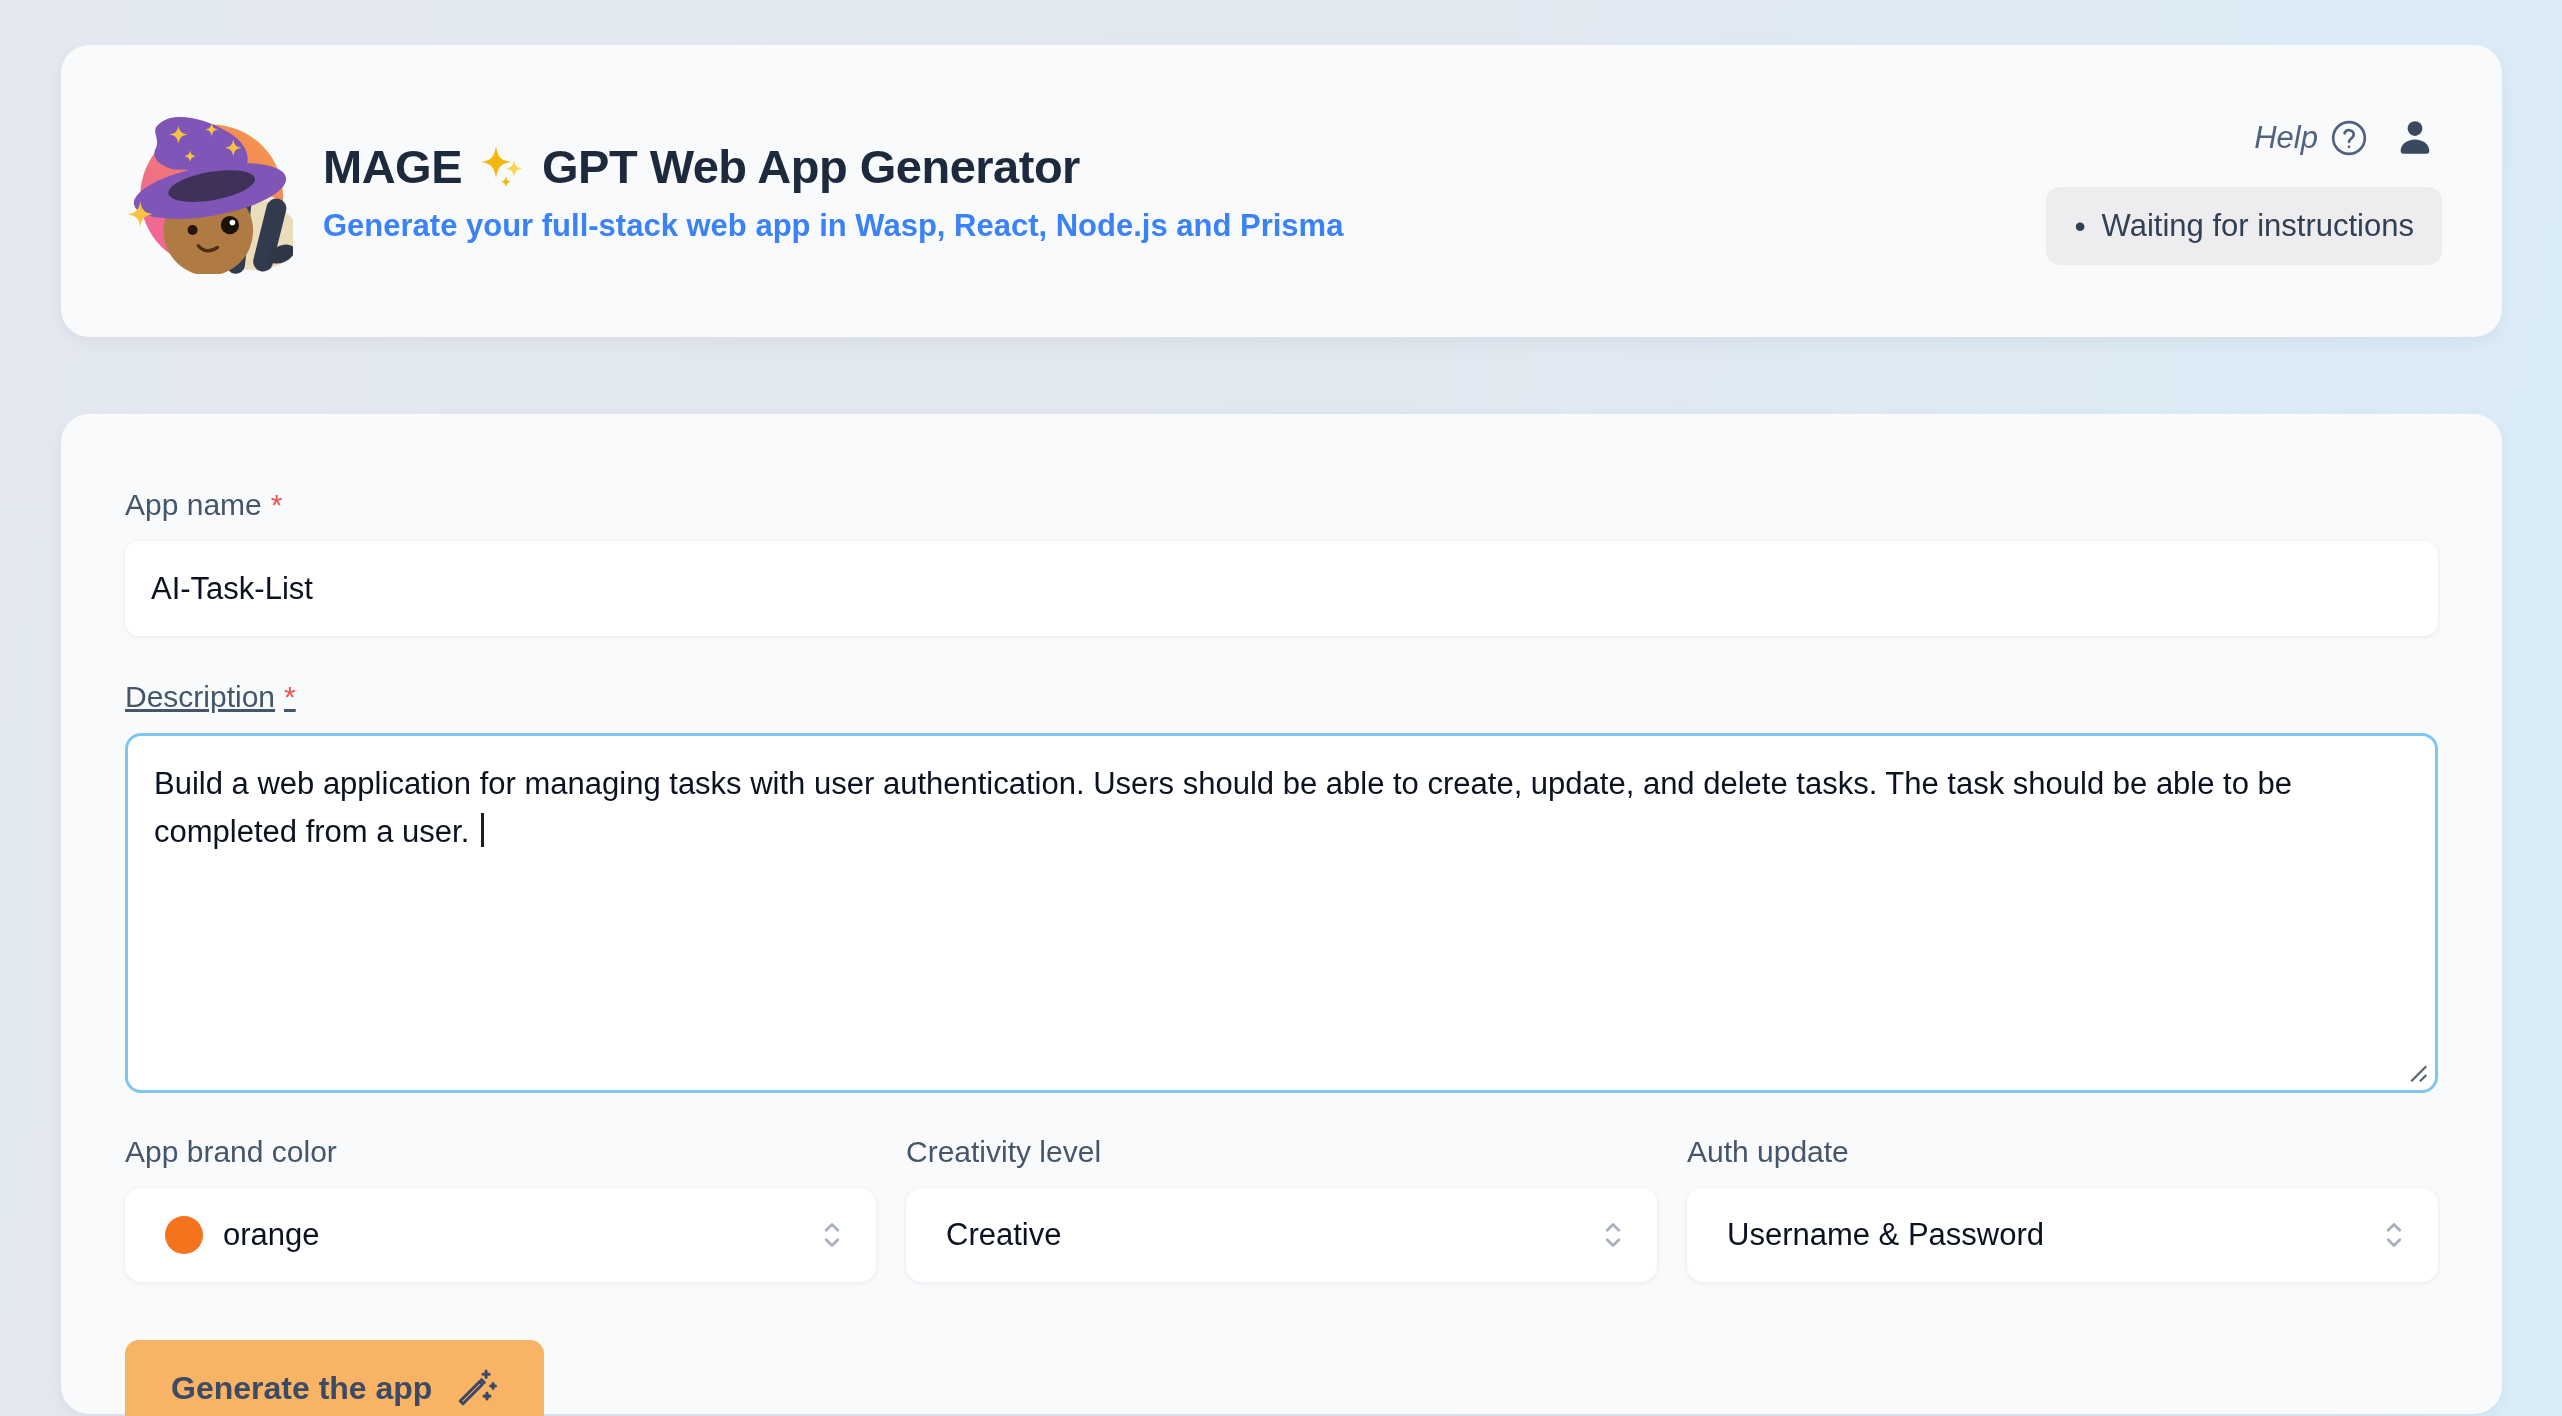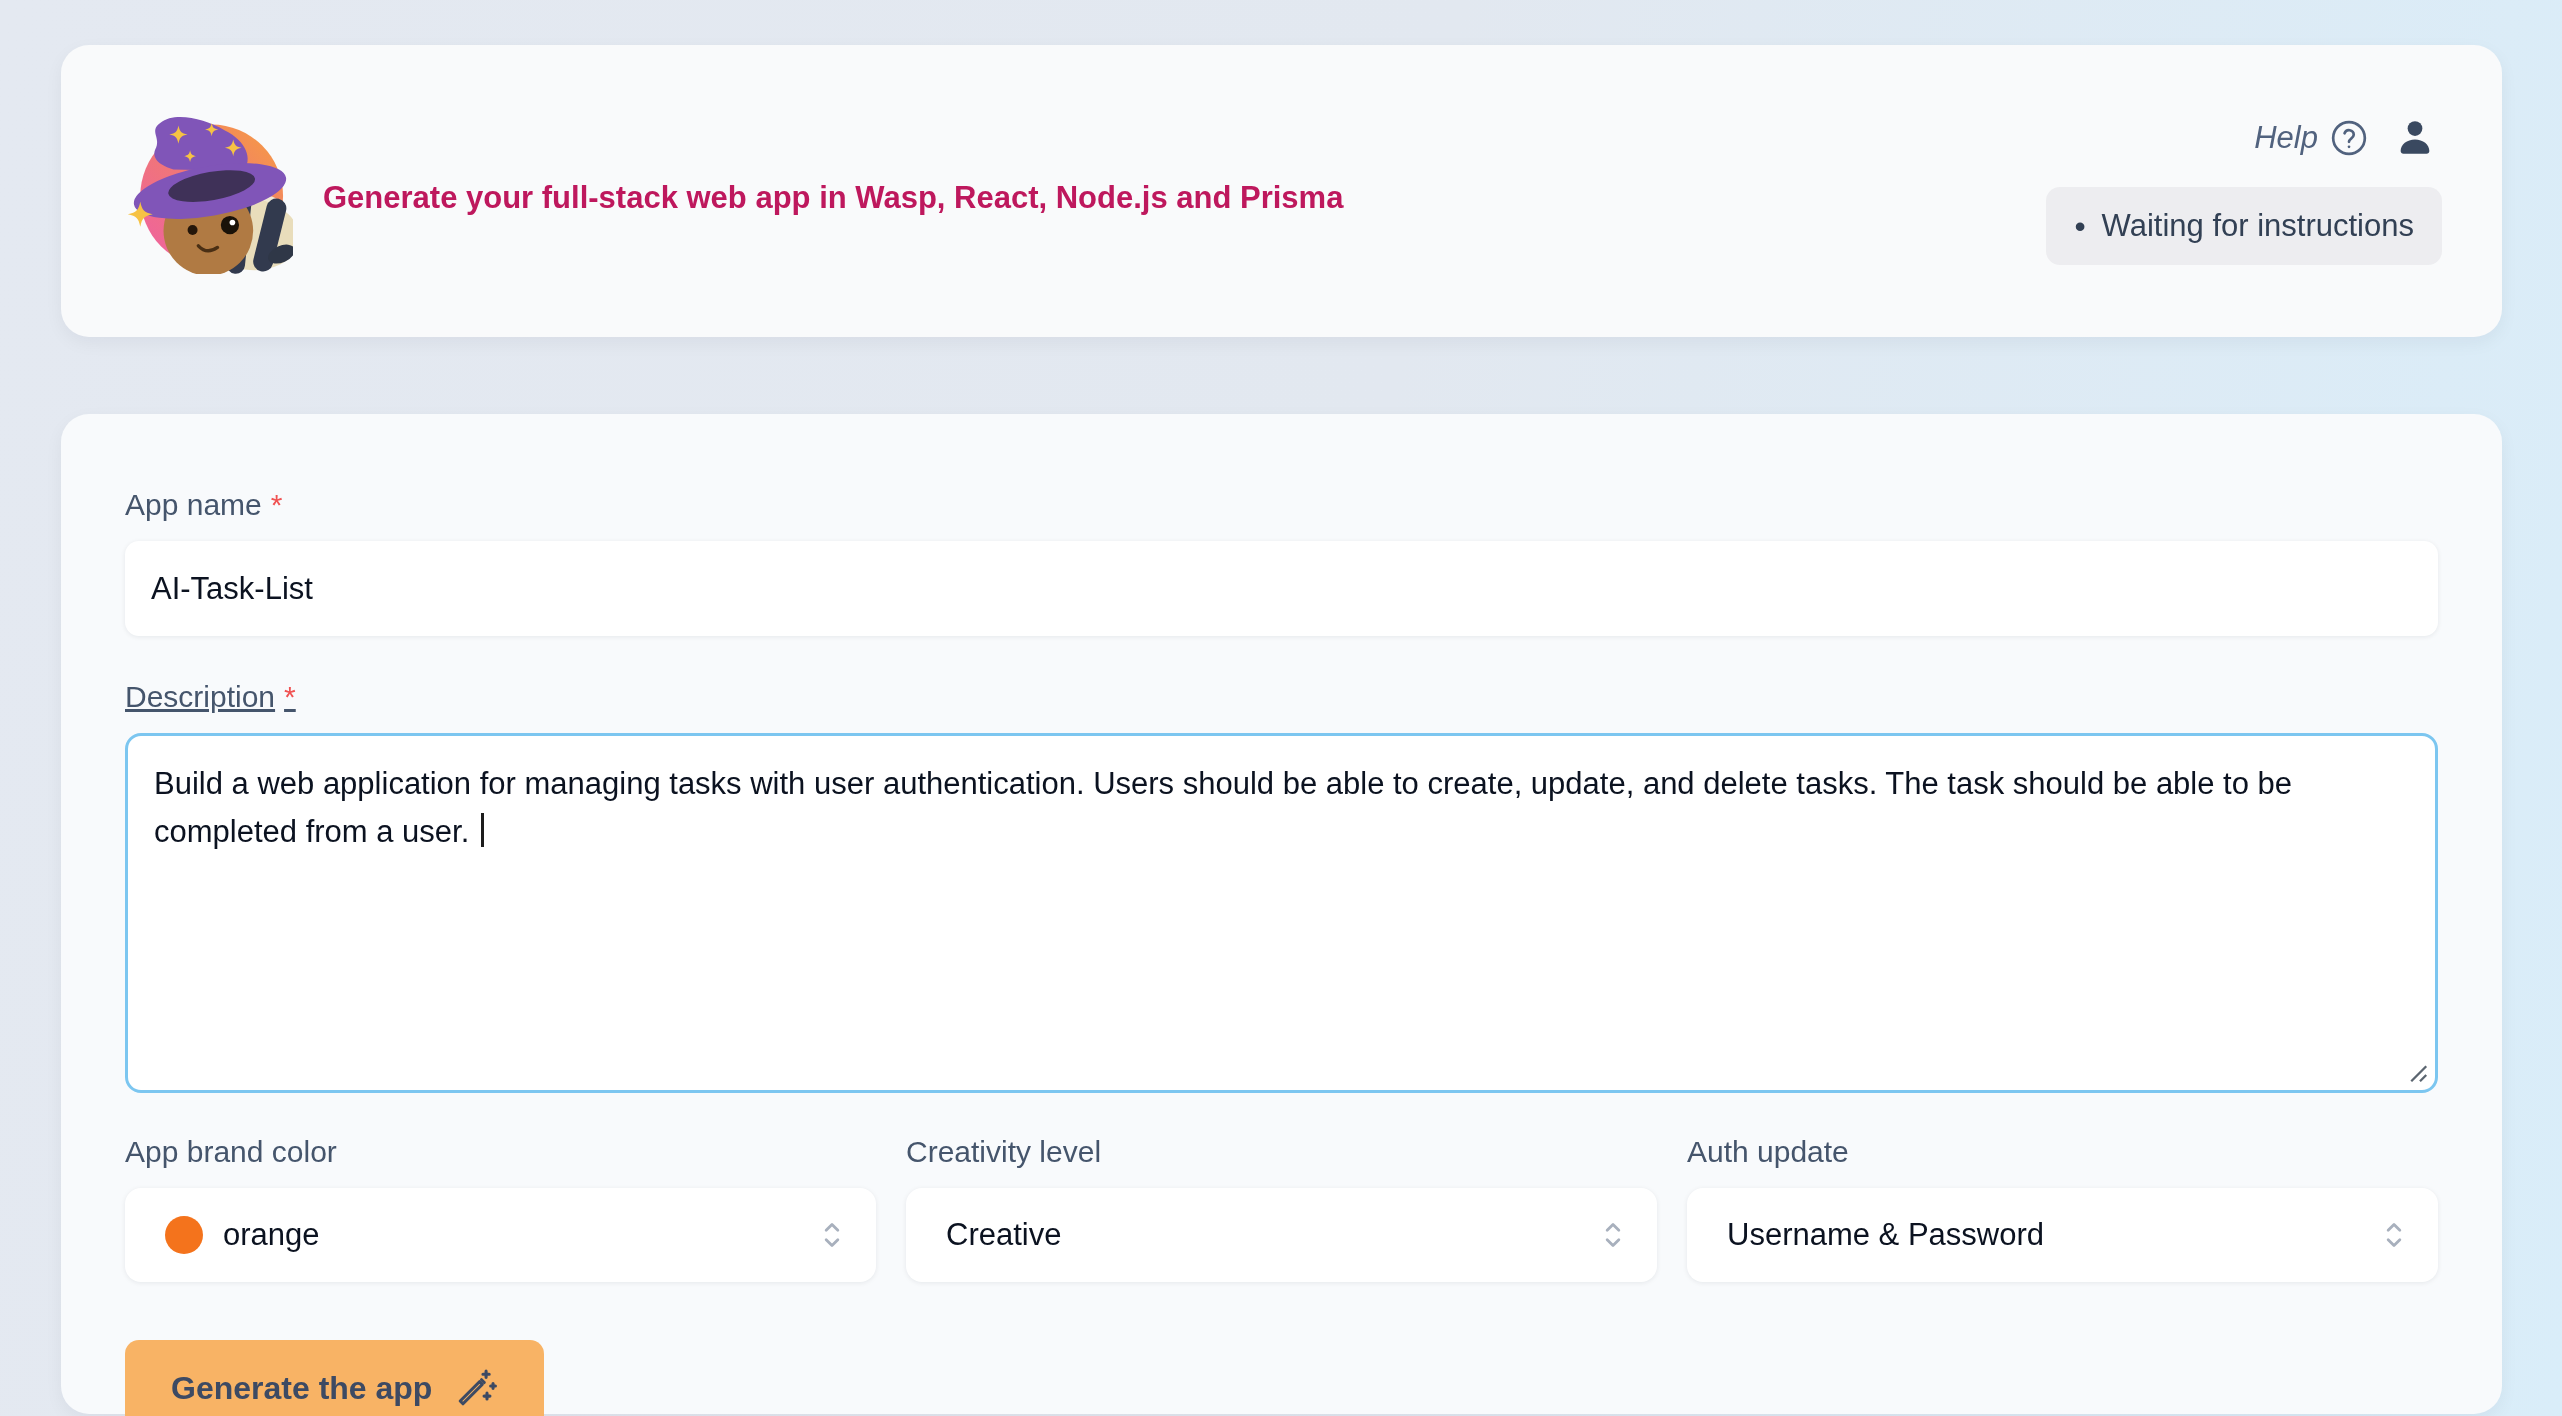--- a/index.html
+++ b/index.html
@@ -13,21 +13,21 @@
     position:absolute; left:61px; width:2441px; background:#f9fafb;
     border-radius:28px; box-shadow:0 6px 18px rgba(15,23,42,.05);
   }
   
   .header-card { top:45px; height:292px; display:flex; align-items:center; padding:0 60px 0 66px; }
   .logo { width:166px; height:166px; flex:none; }
   .title-block { margin-left:30px; }
   .title-row { display:flex; align-items:center; gap:16px; }
   .title-text { font-size:47px; font-weight:700; color:#1d293d; letter-spacing:-0.5px; }
   .sparkles { width:48px; height:48px; }
-  .subtitle { margin-top:14px; font-size:31px; font-weight:700; color:#be185d; }
+  .subtitle { margin-top:14px; font-size:31px; font-weight:700; color:#3b82f6; }
   .header-right { margin-left:auto; display:flex; flex-direction:column; align-items:flex-end; gap:28px; }
   .help-row { display:flex; align-items:center; margin-right:6px;font-style:italic; }
   .help-label { font-size:31px; color:#51627e; }
   .help-icon { width:38px; height:38px; margin-left:12px; }
   .user-icon { width:42px; height:42px; margin-left:26px; }
   .status-pill { background:#ededf0; border-radius:14px; height:78px; padding:0 28px;
     display:flex; align-items:center; font-size:31px; color:#324054; }
   .status-bullet { font-size:32px; margin-right:16px; color:#324054; }
   
   .main-card { top:370px; height:1000px; background:#f8fafc; padding:74px 64px 0;margin-top:44px; }
@@ -90,20 +90,29 @@
     <ellipse cx="100" cy="100" rx="93" ry="30" fill="#8055b8" transform="rotate(-10 100 100)"></ellipse>
     <ellipse cx="102" cy="94" rx="53" ry="17" fill="#3f3158" transform="rotate(-10 102 94)"></ellipse>
     <use href="#star4" transform="translate(62 32) scale(1.1)" fill="#f6c244"></use>
     <use href="#star4" transform="translate(102 26) scale(0.8)" fill="#f6c244"></use>
     <use href="#star4" transform="translate(128 48) scale(1.0)" fill="#f6c244"></use>
     <use href="#star4" transform="translate(76 58) scale(0.7)" fill="#f6c244"></use>
     <use href="#star4" transform="translate(16 128) scale(1.5)" fill="#f6c244"></use>
   </svg>
 
   <div class="title-block">
+    <div class="title-row">
+      <span class="title-text">MAGE</span>
+      <svg class="sparkles" viewBox="0 0 48 48" aria-hidden="true">
+        <path d="M18 4 C20 15 22 18 33 20 C22 22 20 25 18 36 C16 25 14 22 3 20 C14 18 16 15 18 4 Z" fill="#f5b70e"></path>
+        <path d="M36 18 C37.2 24 38.5 25.5 44 26.5 C38.5 27.5 37.2 29 36 35 C34.8 29 33.5 27.5 28 26.5 C33.5 25.5 34.8 24 36 18 Z" fill="#fcd34d"></path>
+        <path d="M28 34 C28.8 38 29.6 39 33 39.8 C29.6 40.6 28.8 41.6 28 45.6 C27.2 41.6 26.4 40.6 23 39.8 C26.4 39 27.2 38 28 34 Z" fill="#f5b70e"></path>
+      </svg>
+      <span class="title-text">GPT Web App Generator</span>
+    </div>
     <div class="subtitle">Generate your full-stack web app in Wasp, React, Node.js and Prisma</div>
   </div>
 
   <div class="header-right">
     <div class="help-row">
       <span class="help-label">Help</span>
       <svg class="help-icon" viewBox="0 0 24 24" fill="none" stroke="#51627e" stroke-width="1.7" stroke-linecap="round" stroke-linejoin="round" aria-hidden="true">
         <circle cx="12" cy="12" r="10"></circle>
         <path d="M9.2 9a3 3 0 0 1 5.8 1c0 2-3 2.6-3 4.4"></path>
         <path d="M12 17.6h.01"></path>

